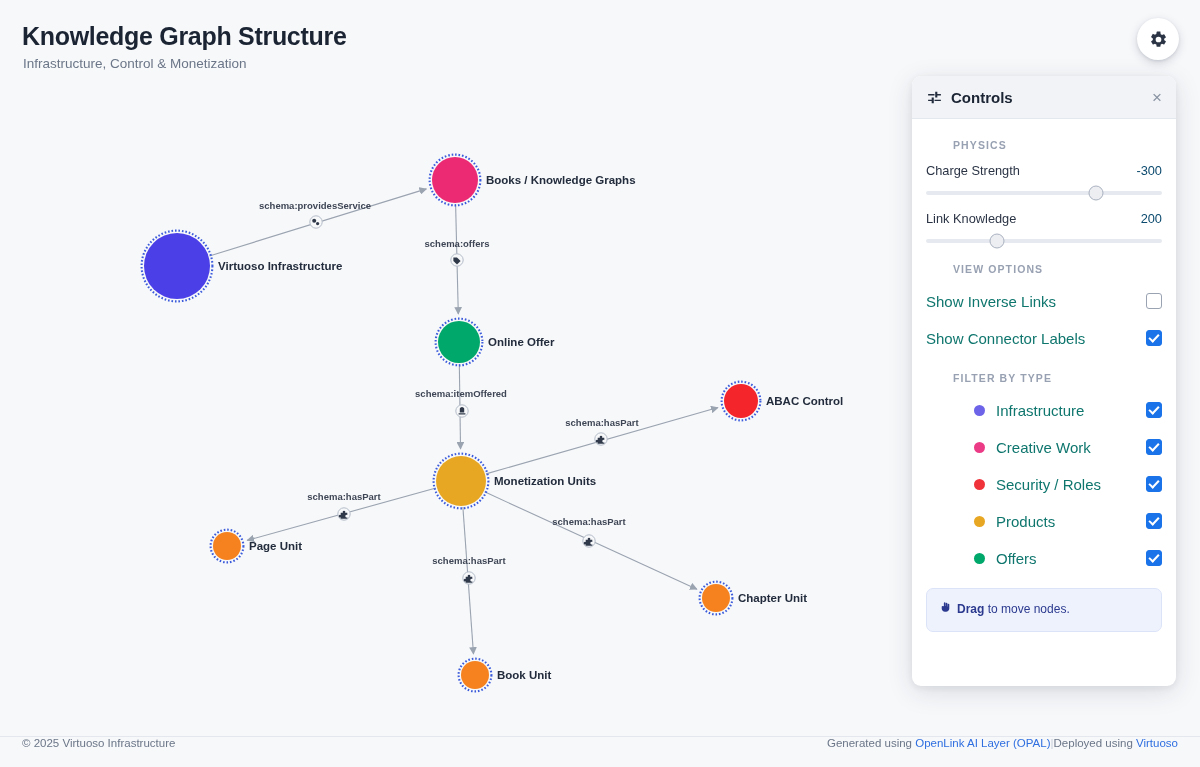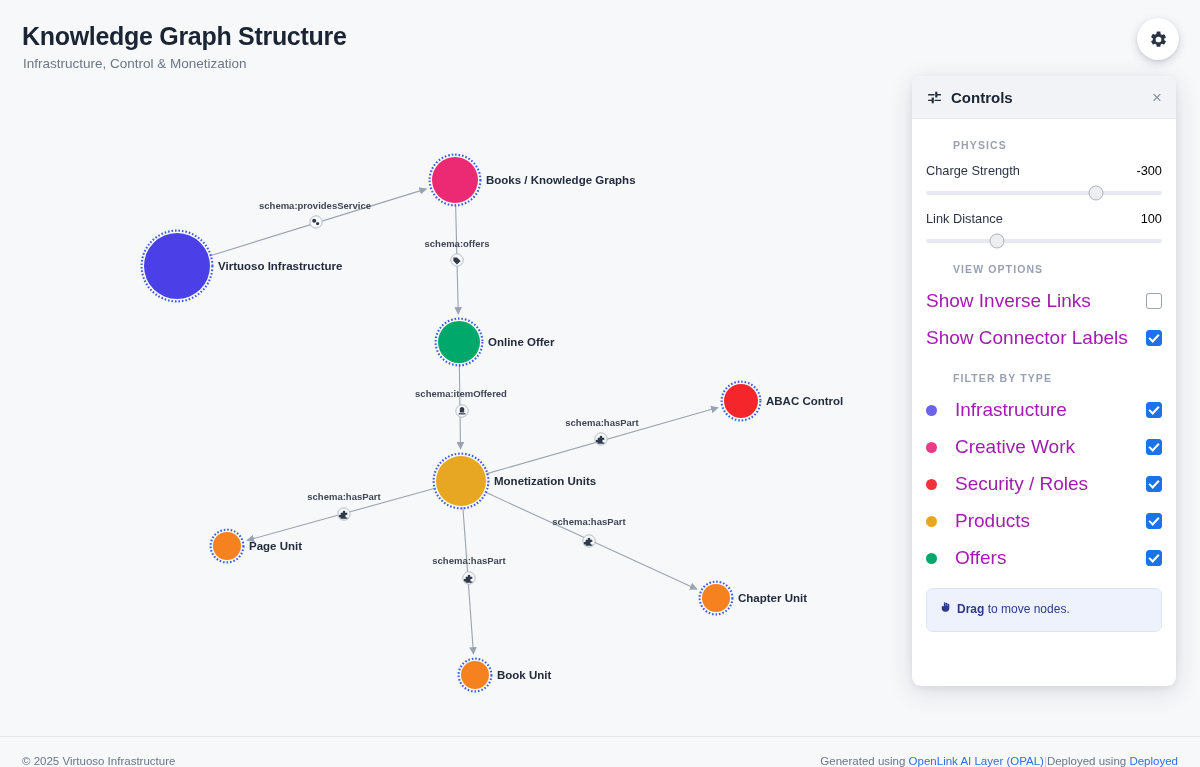--- a/index.html
+++ b/index.html
@@ -78,36 +78,36 @@
   }
   .panel-body { padding: 0 14px; }
   .section-head {
     font-size: 10.5px; font-weight: bold; letter-spacing: 1.1px;
     color: #98a1b2; text-transform: uppercase;
     margin-top: 20px; margin-bottom: 12px; margin-left: 27px;
   }
   .slider-row { margin-bottom: 16px; }
   .slider-top { display: flex; justify-content: space-between; align-items: baseline; }
   .slider-name { font-size: 12.8px; color: #2b3445; }
-  .slider-val { font-size: 12.8px; color: #000000; }
+  .slider-val { font-size: 12.8px; color: #0c4a6e; }
   .slider-track {
     position: relative; height: 4px; background: #e6e9ef;
     border-radius: 2px; margin-top: 13px; cursor: pointer;
   }
   .slider-thumb {
     position: absolute; top: 50%; width: 15px; height: 15px;
     border-radius: 50%; background: #eceef2; border: 1px solid #aab2c0;
     transform: translate(-50%, -50%); cursor: grab;
   }
   .opt-row {
     display: flex; align-items: center; justify-content: space-between;
     height: 28px; margin-bottom: 9px; cursor: pointer;
   }
-  .opt-label { font-size: 19px; color: #a21caf; }
-  .legend-left { display: flex; align-items: center; gap: 18px; }
+  .opt-label { font-size: 15px; color: #0f766e; }
+  .legend-left { display: flex; align-items: center; gap: 11px; margin-left: 48px; }
   .legend-dot { width: 11px; height: 11px; border-radius: 50%; flex: none; }
   .cbox {
     width: 16px; height: 16px; border-radius: 3px; flex: none;
     border: 1.5px solid #9aa3b2; background: #fff;
     display: flex; align-items: center; justify-content: center;
   }
   .cbox.on { background: #1a73e8; border-color: #1a73e8; }
   .cbox.on::after {
     content: ""; width: 4px; height: 8px; margin-top: -2px;
     border: solid #fff; border-width: 0 2px 2px 0; transform: rotate(43deg);
@@ -117,21 +117,21 @@
     background: #eef2fd; border: 1px solid #dbe3f8; border-radius: 7px;
     font-size: 12px; color: #2b3a8f; line-height: 1.8;
   }
   #hint-box b { font-weight: bold; }
   .hint-hand { display: inline-block; margin-right: 5px; }
 
   
   #footer {
     position: absolute; left: 0; bottom: 0; width: 1200px; height: 31px;
     border-top: 1px solid #e4e8ee; background: #f7f8fa;
-    display: flex; align-items: flex-end; padding: 0 22px;
+    display: flex; align-items: flex-start; padding: 0 22px;
     font-size: 11.5px; color: #6b7688;
   }
   #footer-right { margin-left: auto; display: flex; align-items: center; }
   #footer a { color: #2f6fe0; text-decoration: none; }
   .footer-sep { color: #c6cdd8; }
 </style>
 </head>
 <body>
 
 <div id="header">
@@ -258,22 +258,22 @@
           <div class="slider-top">
             <span class="slider-name">Charge Strength</span>
             <span class="slider-val">-300</span>
           </div>
           <div class="slider-track">
             <div class="slider-thumb" style="left:72%"></div>
           </div>
         </div>
         <div class="slider-row">
           <div class="slider-top">
-            <span class="slider-name">Link Distance</span>
-            <span class="slider-val">100</span>
+            <span class="slider-name">Link Knowledge</span>
+            <span class="slider-val">200</span>
           </div>
           <div class="slider-track">
             <div class="slider-thumb" style="left:30%"></div>
           </div>
         </div>
       </div>
 
     <div class="section-head">View Options</div>
     <div id="view-options-container">
         <div class="opt-row">
@@ -338,16 +338,16 @@
 <div id="footer">
   <span>© 2025 Virtuoso Infrastructure</span>
   <div id="footer-right">
     <span>
       <span>Generated using</span>
       <a href="#">OpenLink AI Layer (OPAL)</a>
     </span>
     <span class="footer-sep">|</span>
     <span>
       <span>Deployed using</span>
-      <a href="#">Deployed</a>
+      <a href="#">Virtuoso</a>
     </span>
   </div>
 </div>
 
 </body></html>

